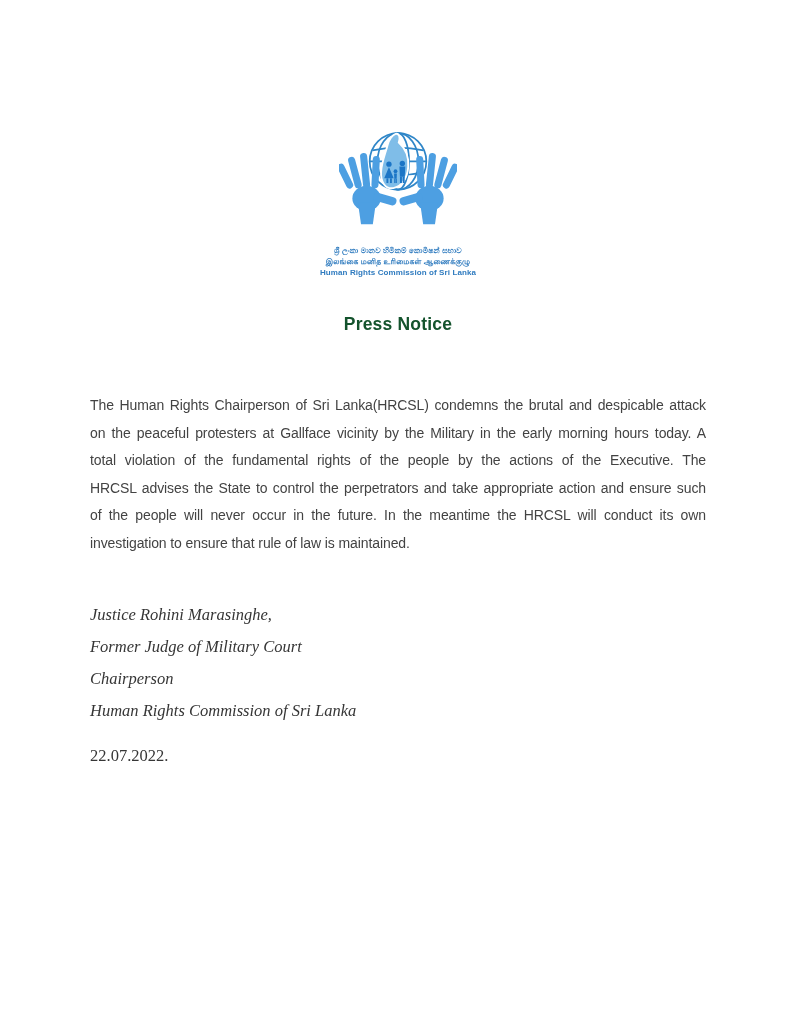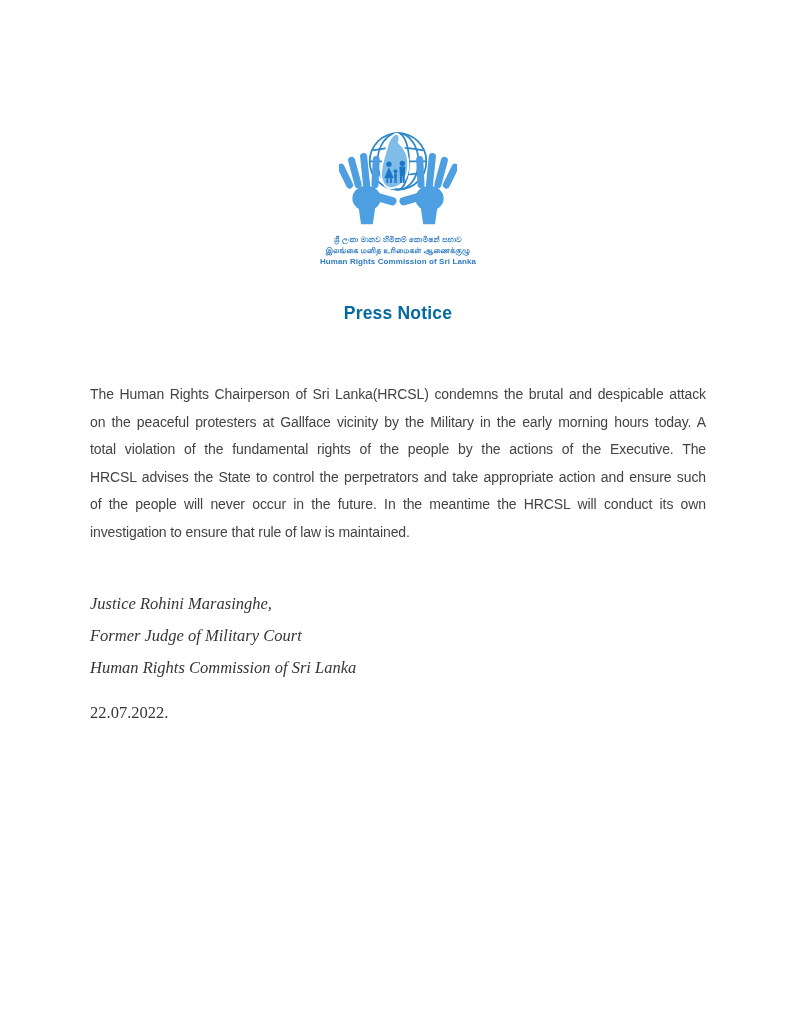--- a/index.html
+++ b/index.html
@@ -22,41 +22,41 @@
   
   .logo-block {
     margin-top: 122px;
     text-align: center;
   }
   .logo-block svg {
     display: block;
     margin: 0 auto;
   }
   .logo-lines {
-    margin-top: 8px;
+    margin-top: 19px;
     line-height: 11px;
   }
   .logo-line-native {
     font-size: 7.5px;
     font-weight: 600;
     letter-spacing: 0.2px;
   }
   .logo-line-english {
     font-size: 8px;
     font-weight: 700;
     letter-spacing: 0.1px;
   }
 
   
   .title {
     margin-top: 36px;
     text-align: center;
     font-size: 17.5px;
     font-weight: 700;
-    color: #0369a1;
+    color: #14532d;
     letter-spacing: 0.2px;
   }
 
   
   .body-text {
     margin-top: 57px;
     color: #434343;
     font-size: 14px;
     letter-spacing: -0.1px;
   }
@@ -164,19 +164,20 @@
       <div class="para-line">on the peaceful protesters at Gallface vicinity by the Military in the early morning hours today. A</div>
       <div class="para-line">total violation of the fundamental rights of the people by the actions of the Executive. The</div>
       <div class="para-line">HRCSL advises the State to control the perpetrators and take appropriate action and ensure such</div>
       <div class="para-line">of the people will never occur in the  future. In the meantime the HRCSL will conduct its own</div>
       <div class="para-line last">investigation to ensure that rule of law is maintained.</div>
     </div>
 
     <div class="signature">
       <div class="sig-line">Justice Rohini Marasinghe,</div>
       <div class="sig-line">Former Judge of Military Court</div>
+      <div class="sig-line">Chairperson</div>
       <div class="sig-line">Human Rights Commission of Sri Lanka</div>
     </div>
 
     <div class="date-line">22.07.2022.</div>
 
   </div>
 </div>
 
 </body></html>

